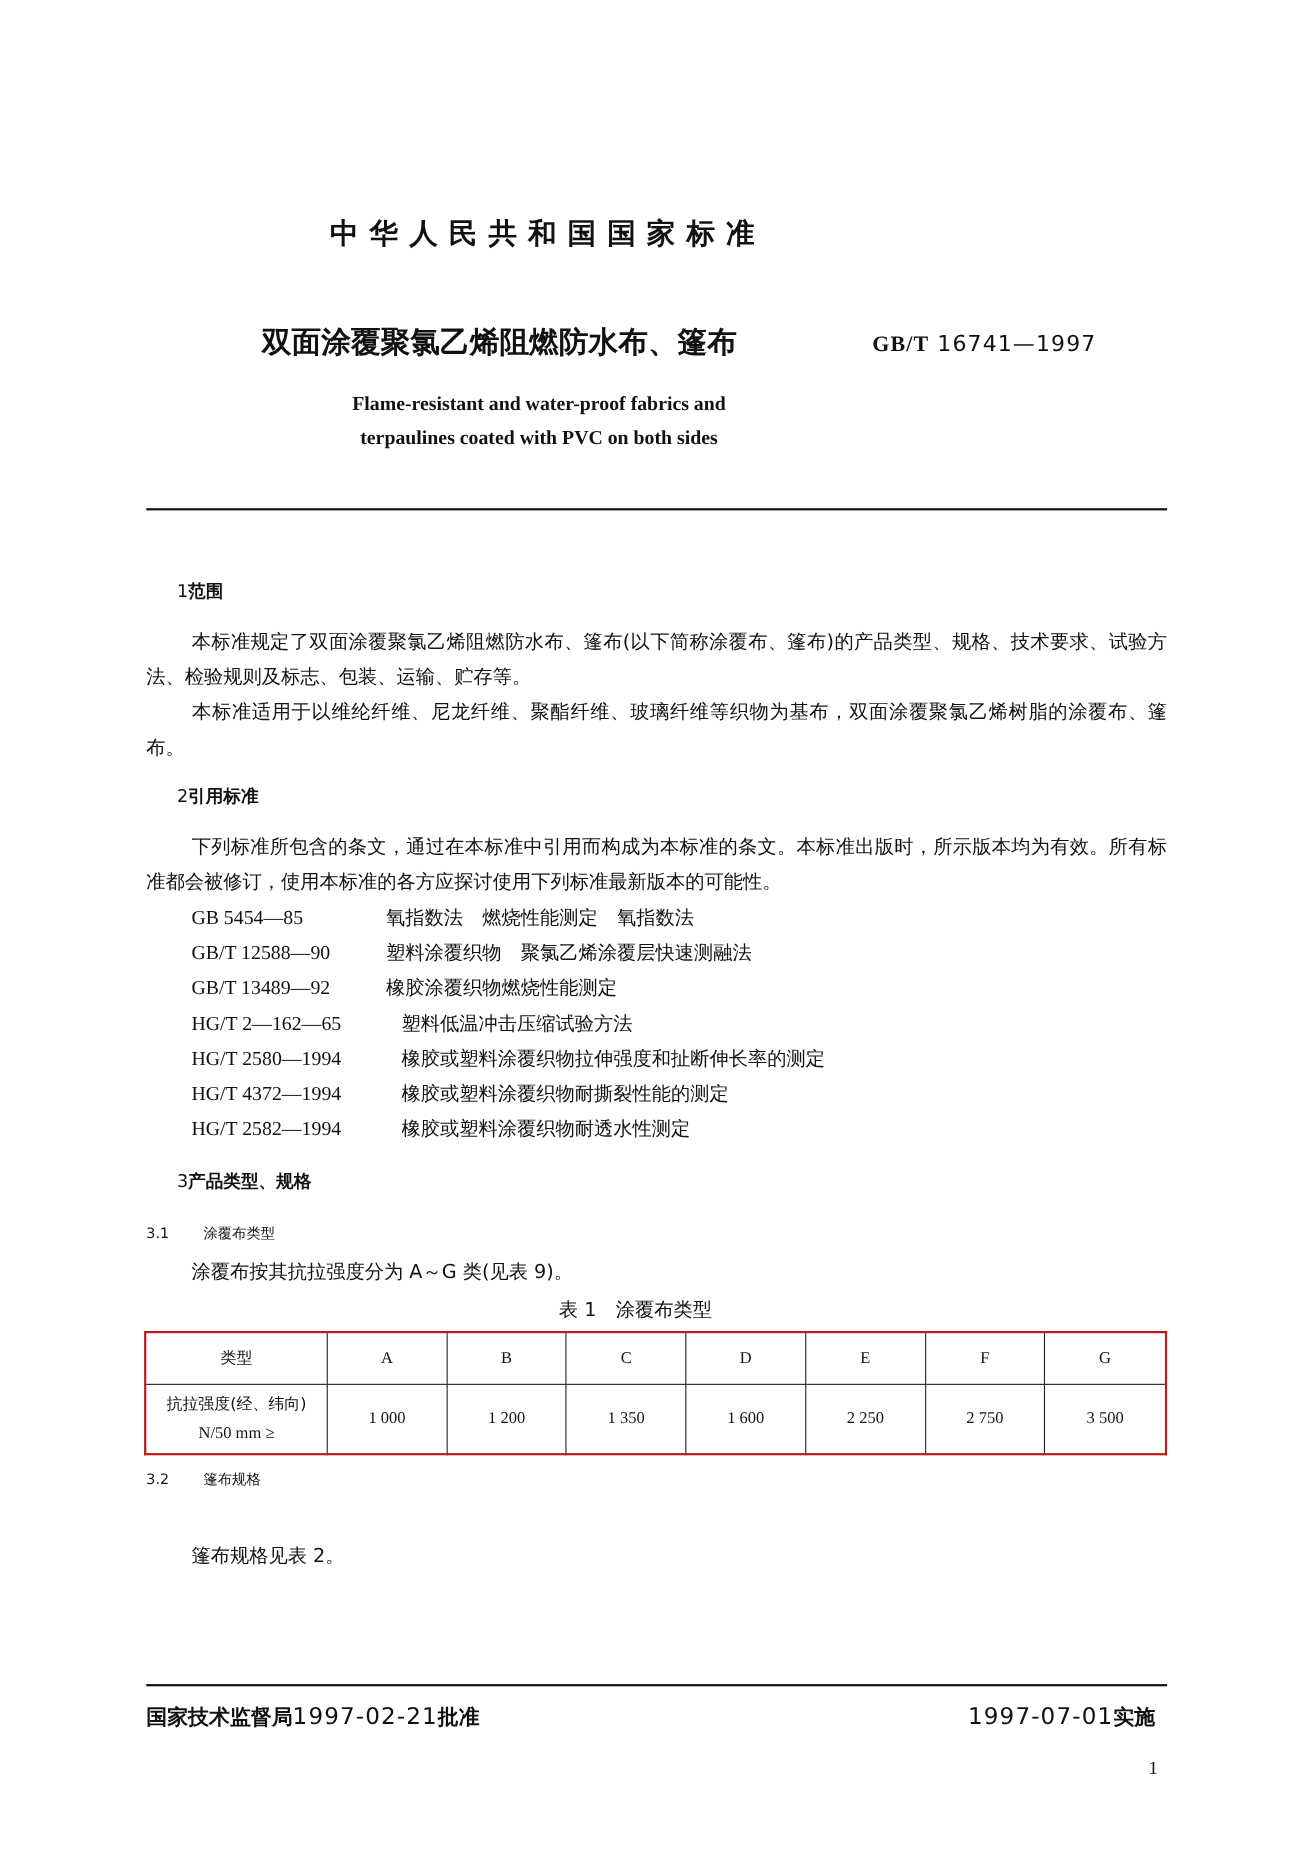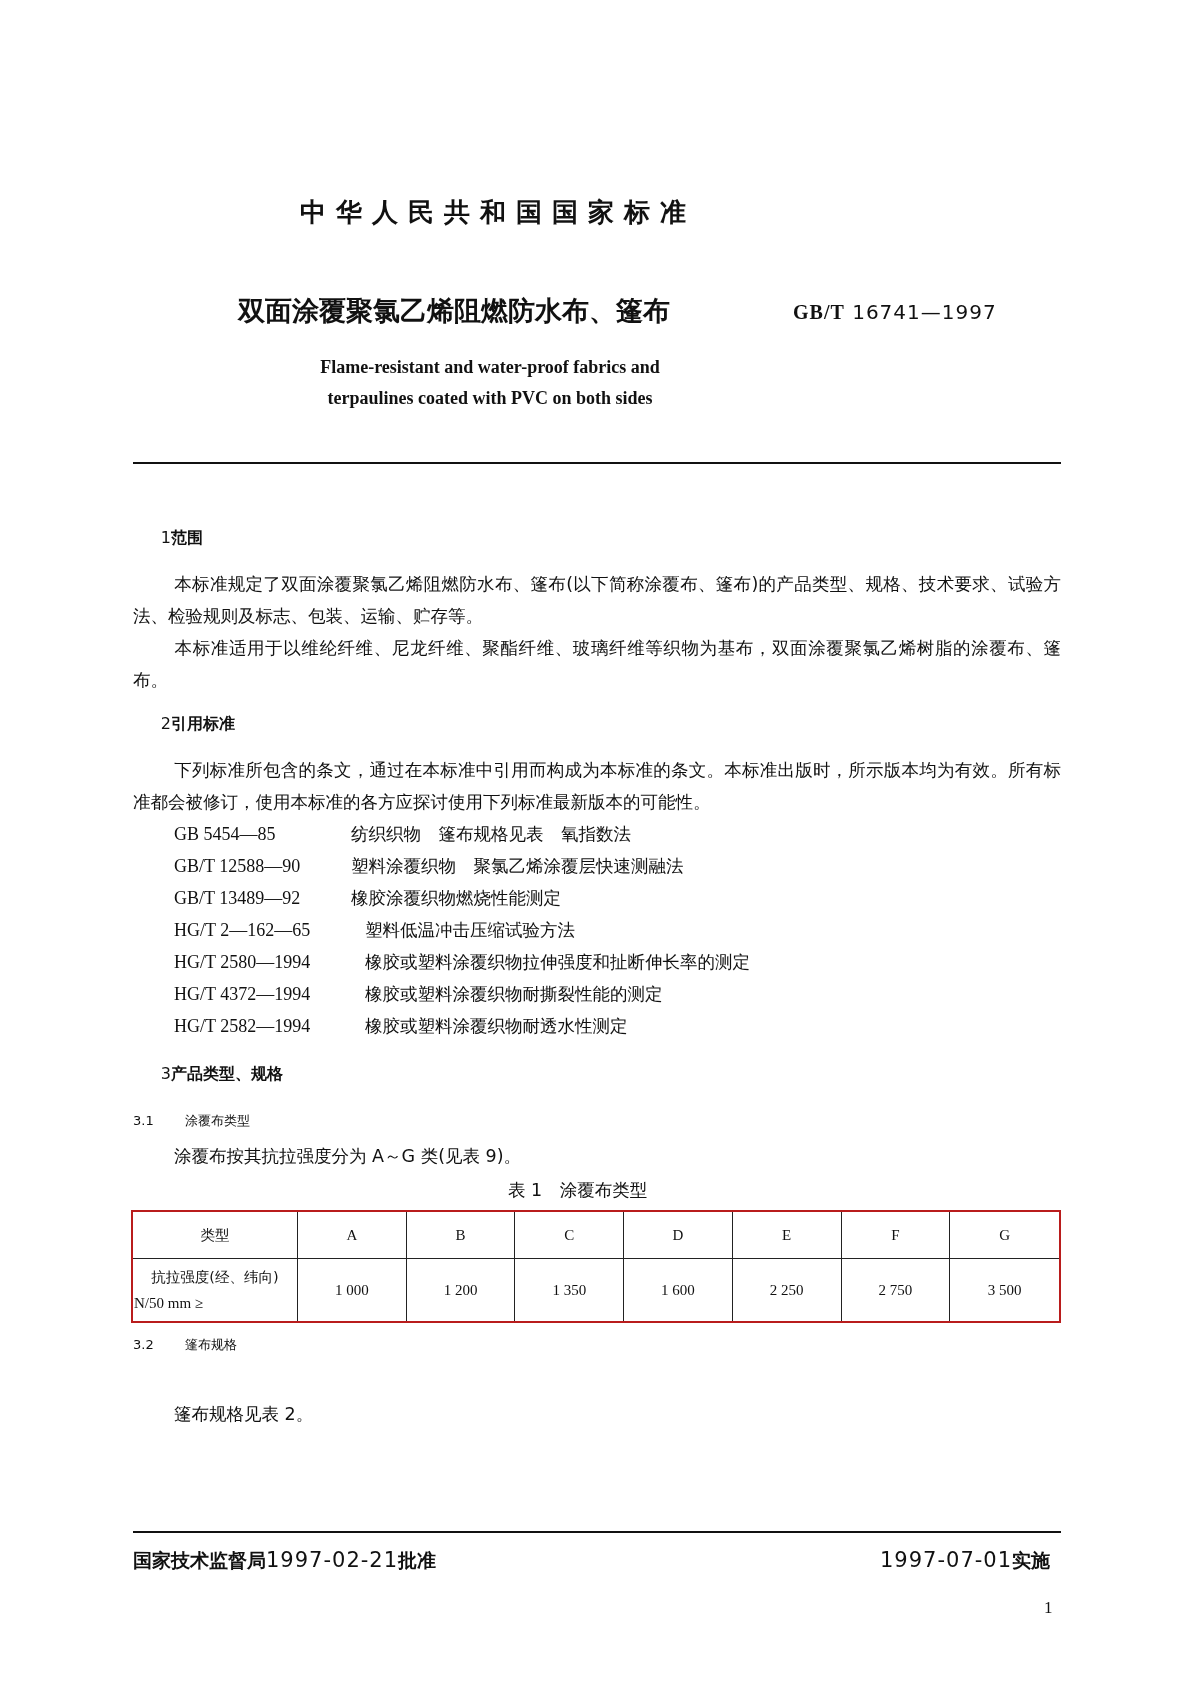--- a/index.html
+++ b/index.html
@@ -58,21 +58,21 @@
   <span class="indent"></span><span>本标准适用于以维纶纤维、尼龙纤维、聚酯纤维、玻璃纤维等织物为基布，双面涂覆聚氯乙烯树脂的涂覆布、篷布。</span>
 </div>
 
 <div class="abs h1" style="top:714px;">
   <span class="num">2</span><span>引用标准</span>
 </div>
 <div class="abs para" style="top:754px;">
   <span class="indent"></span><span>下列标准所包含的条文，通过在本标准中引用而构成为本标准的条文。本标准出版时，所示版本均为有效。所有标准都会被修订，使用本标准的各方应探讨使用下列标准最新版本的可能性。</span>
 </div>
 
-<div class="abs ref" style="top:822px;"><span class="code" style="width:177px;">GB 5454—85</span><span>纺织织物　篷布规格见表　氧指数法</span></div>
+<div class="abs ref" style="top:822px;"><span class="code" style="width:177px;">GB 5454—85</span><span>氧指数法　燃烧性能测定　氧指数法</span></div>
 <div class="abs ref" style="top:854px;"><span class="code" style="width:177px;">GB/T 12588—90</span><span>塑料涂覆织物　聚氯乙烯涂覆层快速测融法</span></div>
 <div class="abs ref" style="top:886px;"><span class="code" style="width:177px;">GB/T 13489—92</span><span>橡胶涂覆织物燃烧性能测定</span></div>
 <div class="abs ref" style="top:918px;"><span class="code" style="width:191px;">HG/T 2—162—65</span><span>塑料低温冲击压缩试验方法</span></div>
 <div class="abs ref" style="top:950px;"><span class="code" style="width:191px;">HG/T 2580—1994</span><span>橡胶或塑料涂覆织物拉伸强度和扯断伸长率的测定</span></div>
 <div class="abs ref" style="top:982px;"><span class="code" style="width:191px;">HG/T 4372—1994</span><span>橡胶或塑料涂覆织物耐撕裂性能的测定</span></div>
 <div class="abs ref" style="top:1014px;"><span class="code" style="width:191px;">HG/T 2582—1994</span><span>橡胶或塑料涂覆织物耐透水性测定</span></div>
 
 <div class="abs h1" style="top:1064px;">
   <span class="num">3</span><span>产品类型、规格</span>
 </div>
@@ -92,21 +92,21 @@
     <td>B</td>
     <td>C</td>
     <td>D</td>
     <td>E</td>
     <td>F</td>
     <td>G</td>
   </tr>
   <tr class="r2">
     <td class="lbl">
       <div>抗拉强度(经、纬向)</div>
-      <div style="text-align:left; font-family:'Liberation Serif', serif; font-size:15px;">N/50 mm ≥</div>
+      <div style="text-align:center; font-family:'Liberation Serif', serif; font-size:15px;">N/50 mm ≥</div>
     </td>
     <td>1 000</td>
     <td>1 200</td>
     <td>1 350</td>
     <td>1 600</td>
     <td>2 250</td>
     <td>2 750</td>
     <td>3 500</td>
   </tr>
 </tbody>

